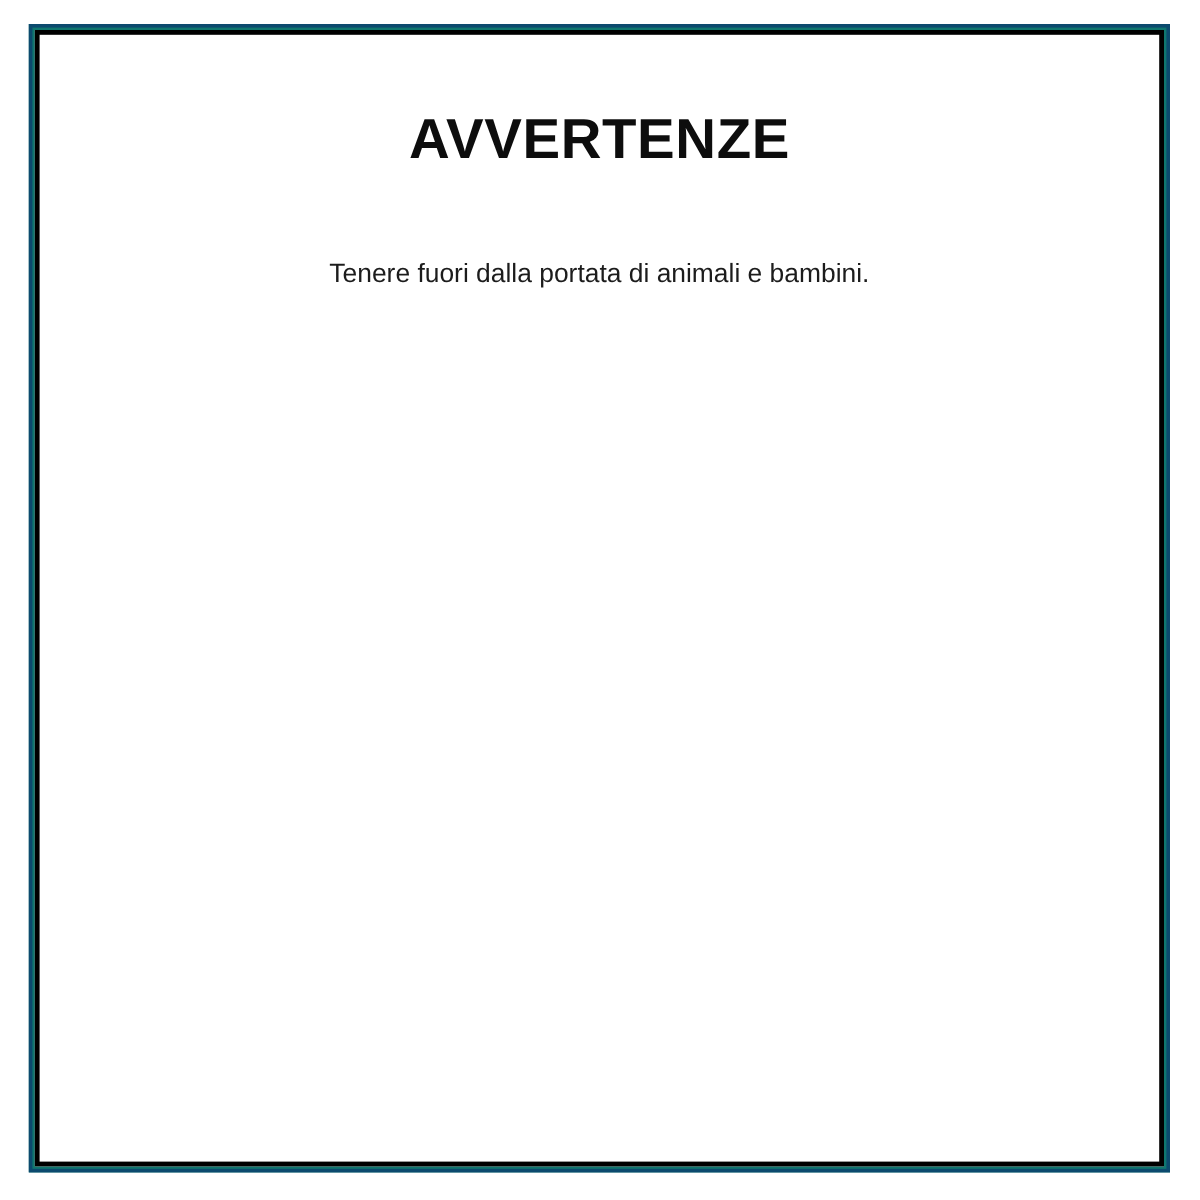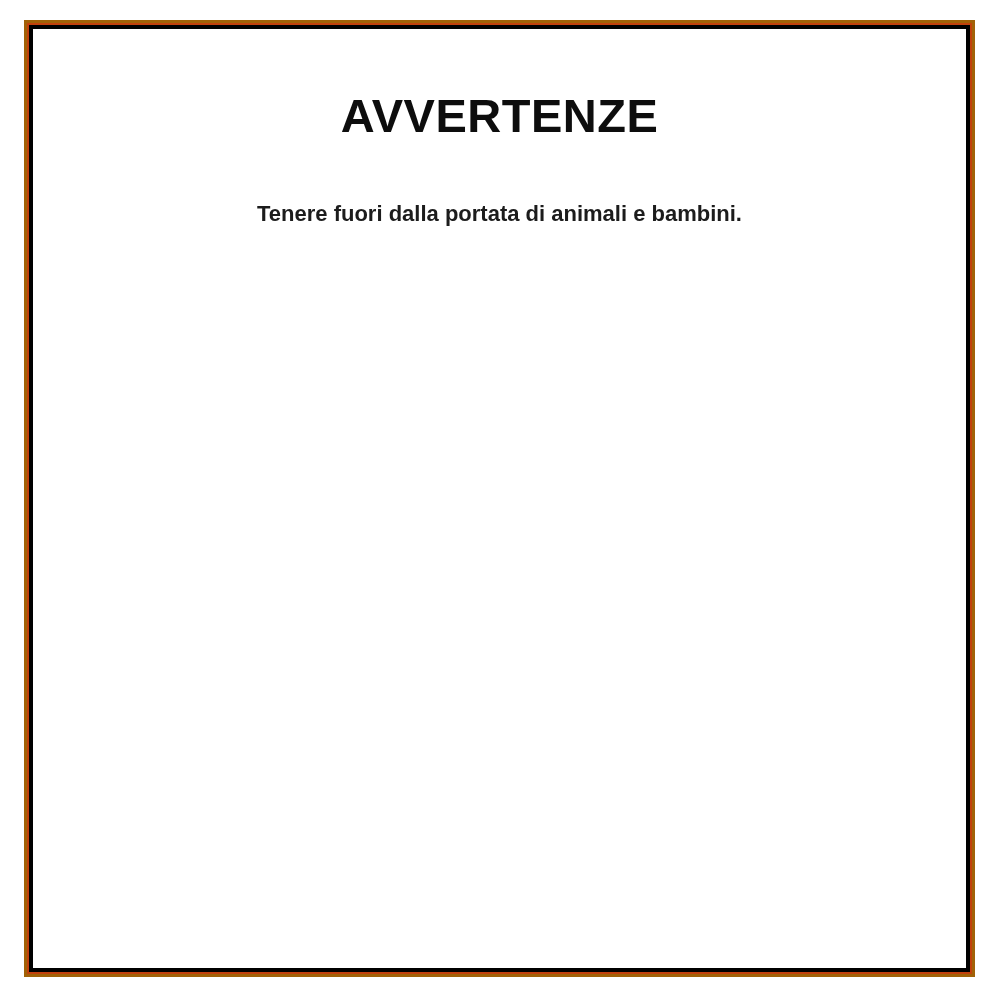--- a/index.html
+++ b/index.html
@@ -14,22 +14,22 @@
     font-family: "Liberation Sans", sans-serif;
     overflow: hidden;
   }
   
   .frame-outer {
     position: absolute;
     top: 20px;
     left: 24px;
     right: 25px;
     bottom: 23px;
-    border: 3px solid #a16207;
-    background: #c2410c;
+    border: 3px solid #0c4a6e;
+    background: #0f766e;
     box-sizing: border-box;
   }
   .frame-inner {
     position: absolute;
     top: 2px;
     left: 2px;
     right: 2px;
     bottom: 2px;
     border: 4px solid #000000;
     box-sizing: border-box;
@@ -47,22 +47,21 @@
   }
   .warning-line {
     margin: 0 40px;
     font-size: 22px;
     line-height: 29px;
     font-weight: 400;
     color: #1c1c1c;
     text-align: center;
   }
   .warning-line.first {
-    margin-top: 56px;
-    font-weight: bold;
+    margin-top: 70px;
   }
   .warning-line.second {
     margin-top: 31px;
   }
 </style>
 </head>
 <body>
 
 <div class="frame-outer">
   <div class="frame-inner">

